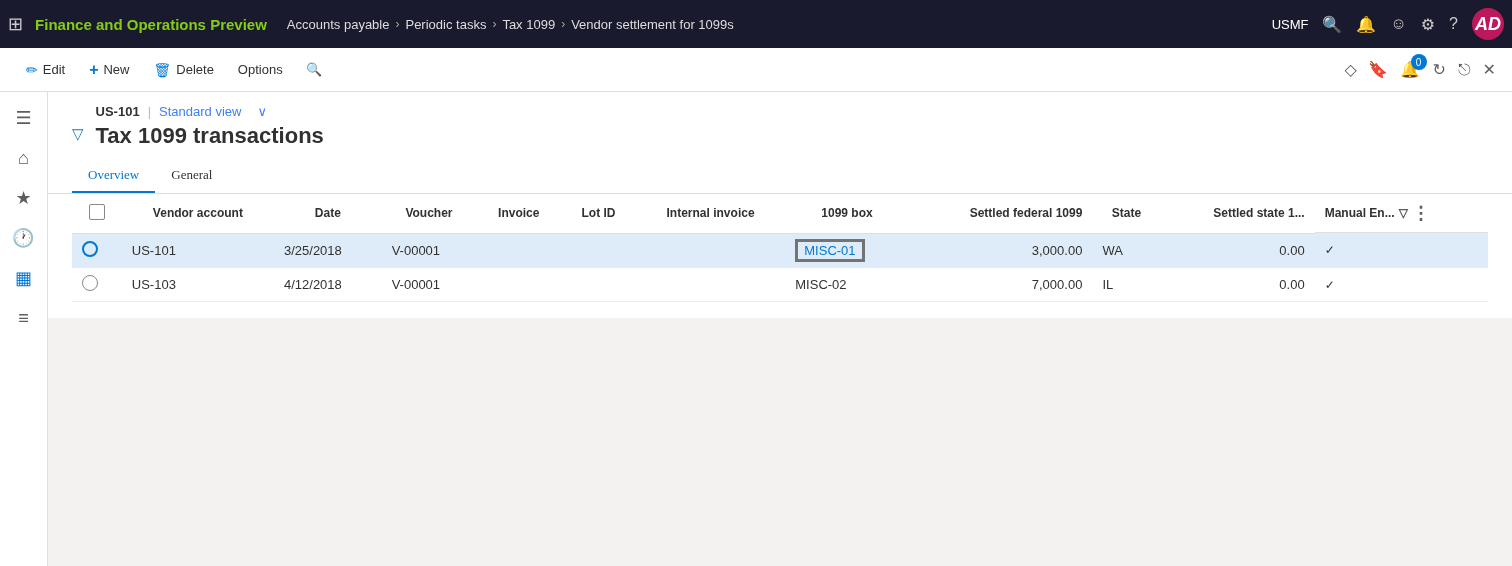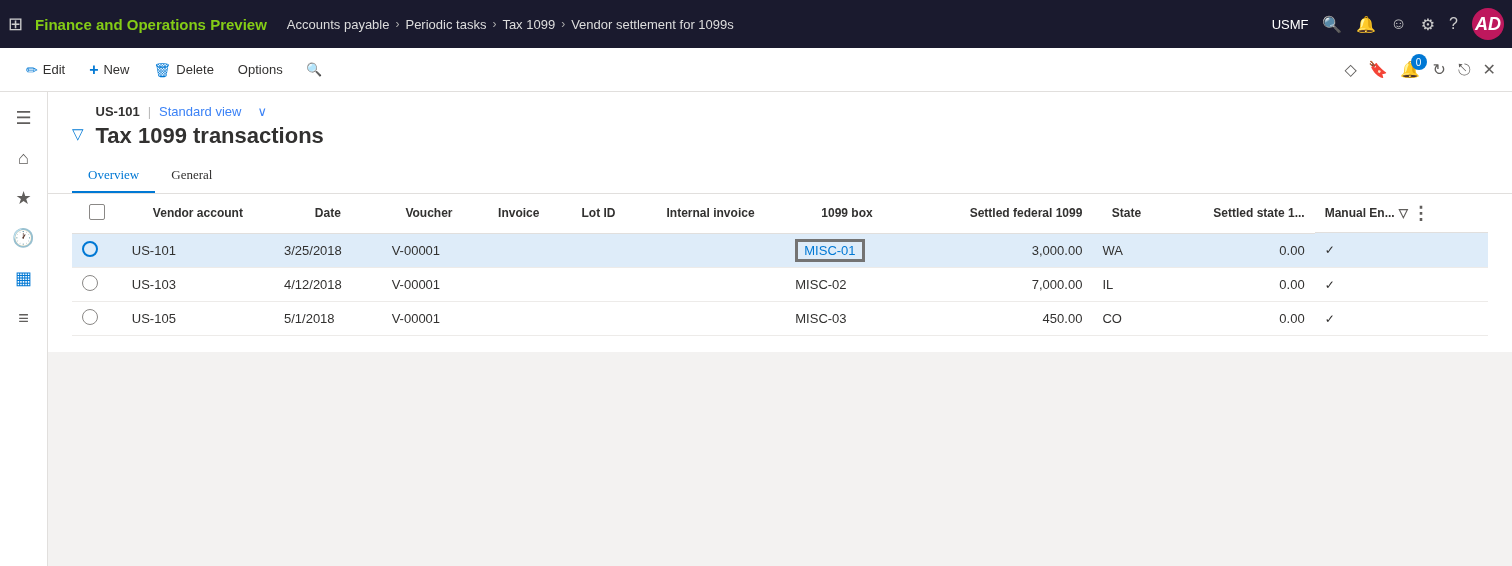--- a/index.html
+++ b/index.html
@@ -265,34 +265,18 @@
               <td></td>
               <td></td>
               <td></td>
               <td>MISC-02</td>
               <td class="num-right">7,000.00</td>
               <td>IL</td>
               <td class="num-right">0.00</td>
               <td><span class="check-mark">✓</span></td>
             </tr>
 
-            <tr>
-              <td>
-                <span class="row-checkbox"></span>
-              </td>
-              <td>US-105</td>
-              <td>5/1/2018</td>
-              <td>V-00001</td>
-              <td></td>
-              <td></td>
-              <td></td>
-              <td>MISC-03</td>
-              <td class="num-right">450.00</td>
-              <td>CO</td>
-              <td class="num-right">0.00</td>
-              <td><span class="check-mark">✓</span></td>
-            </tr>
           </tbody>
         </table>
       </div>
     </div>
   </div>
 </div>
 
 </body></html>

